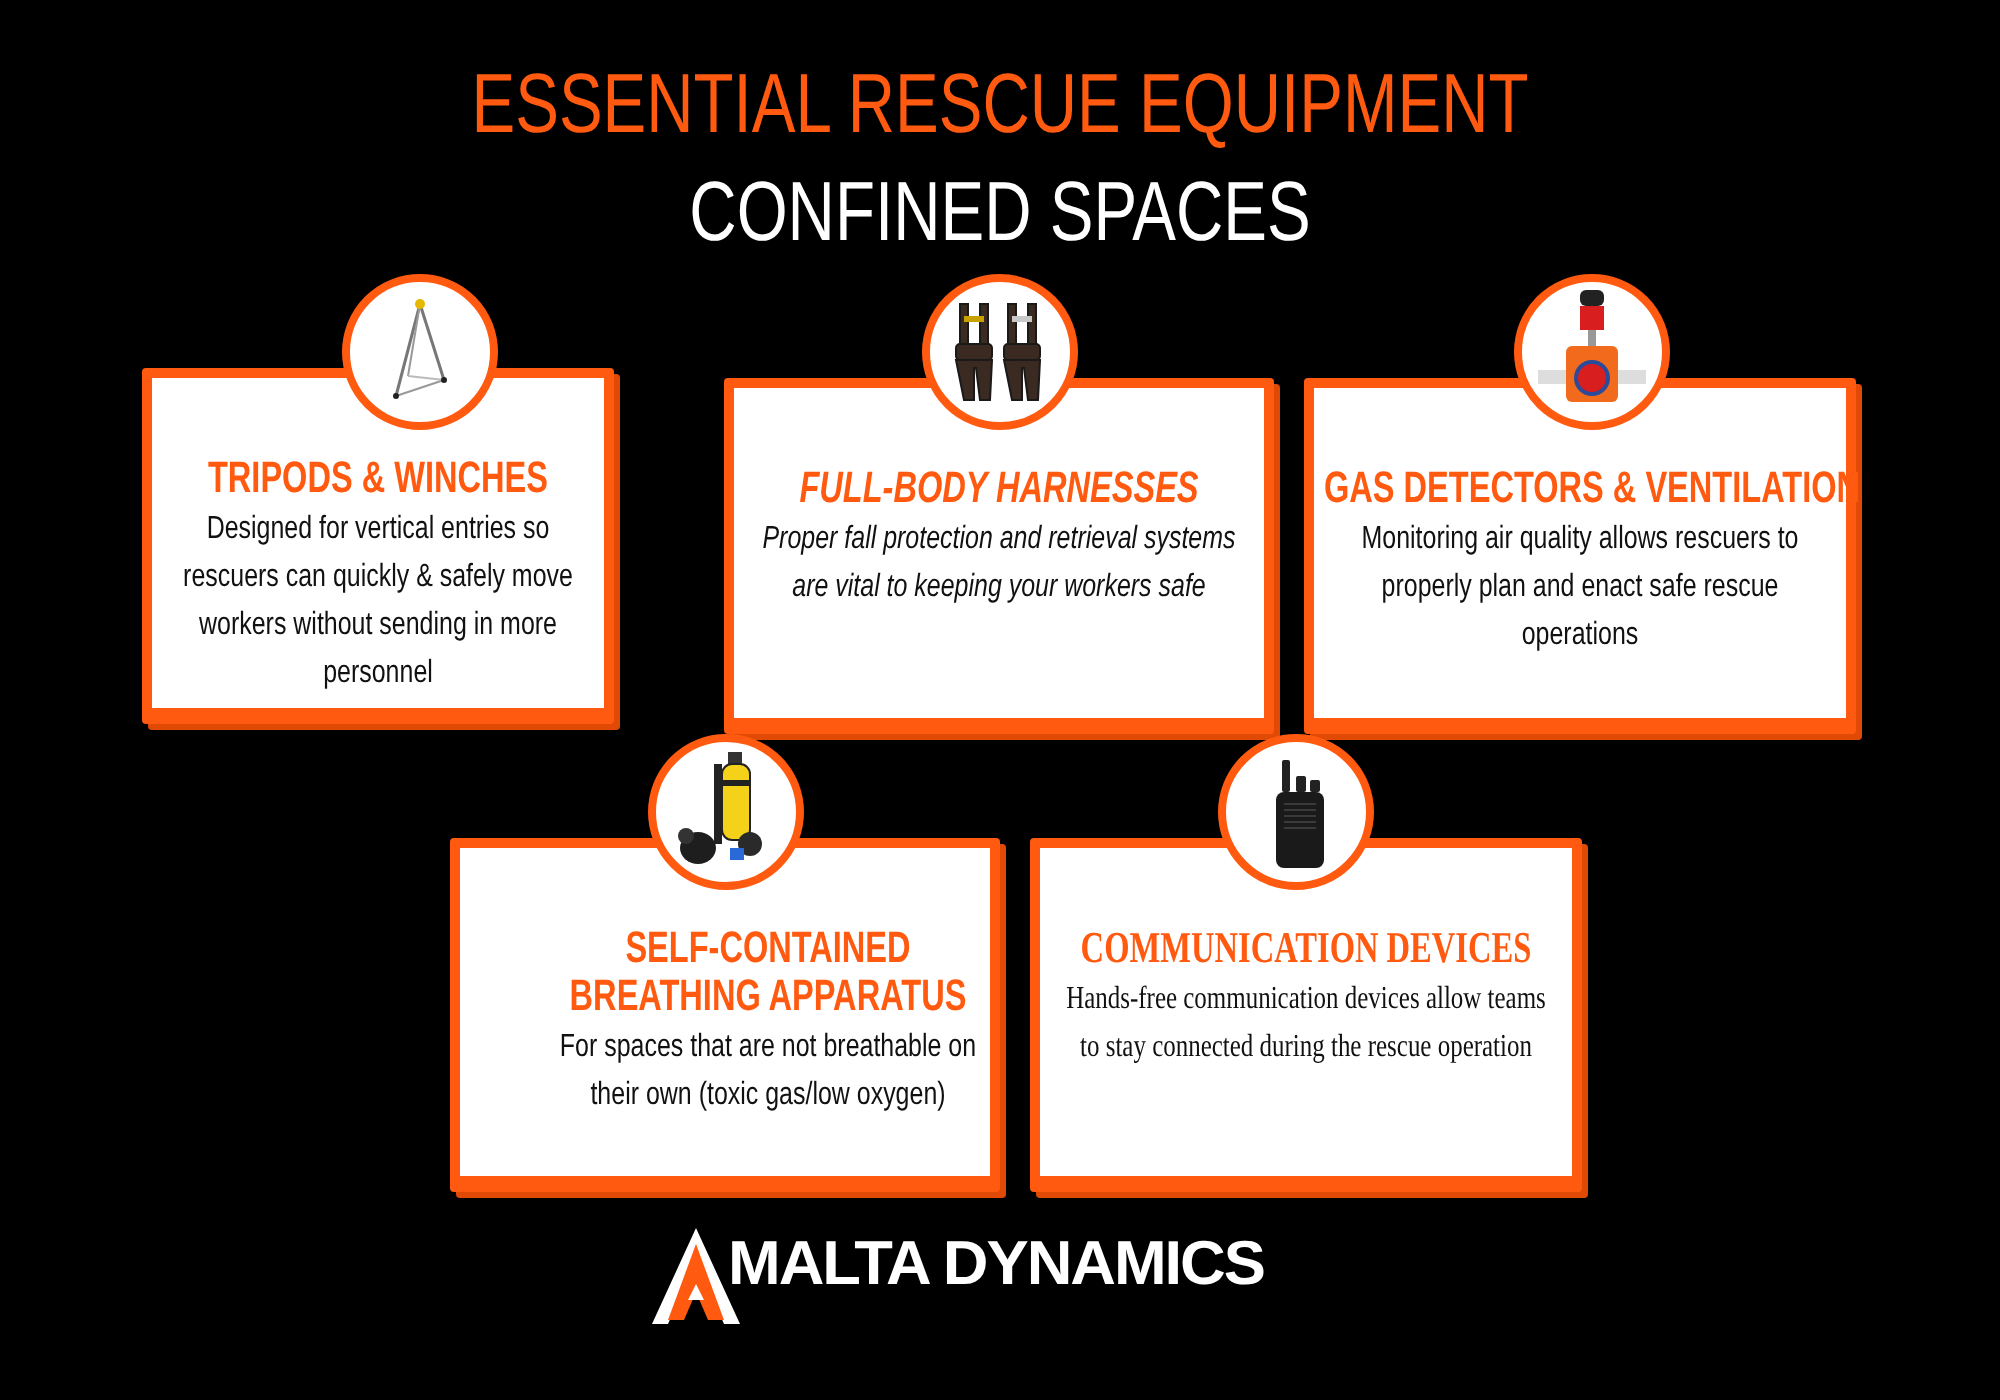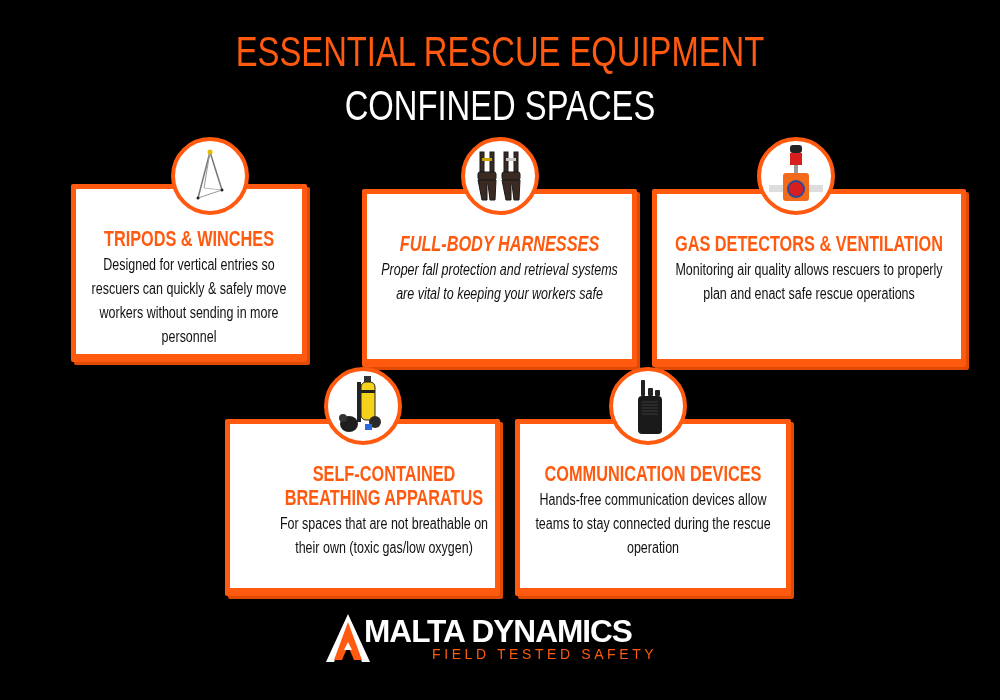--- a/index.html
+++ b/index.html
@@ -101,21 +101,21 @@
       <rect x="36" y="8" width="4" height="20"></rect>
       <rect x="46" y="8" width="4" height="20"></rect>
       <rect x="34" y="28" width="18" height="8" rx="2"></rect>
       <path d="M34 36 L38 56 L43 56 L43 40 L44 40 L46 56 L51 56 L52 36 Z"></path>
     </g>
     <rect x="14" y="14" width="10" height="3" fill="#c8a000"></rect>
     <rect x="38" y="14" width="10" height="3" fill="#c8c8c8"></rect>
   </svg>
 </div>
 
-<div class="card" style="left:652px; top:189px; width:314px; height:178px;">
+<div class="card" style="left:652px; top:189px; width:276px; height:178px;">
   <span class="card-title">GAS DETECTORS &amp; VENTILATION</span>
   <span class="card-desc" style="margin-left:-25px;margin-right:-25px;">Monitoring air quality allows rescuers to properly plan and enact safe rescue operations</span>
 </div>
 <div class="badge" style="left:757px; top:137px;">
   <svg width="70" height="70" viewBox="0 0 70 70">
     <rect x="29" y="4" width="12" height="8" rx="3" fill="#222"></rect>
     <rect x="29" y="12" width="12" height="12" fill="#d81e1e"></rect>
     <rect x="33" y="24" width="4" height="8" fill="#999"></rect>
     <rect x="22" y="32" width="26" height="28" rx="3" fill="#f26a1b"></rect>
     <circle cx="35" cy="48" r="9" fill="#2a4a9a"></circle>
@@ -136,21 +136,21 @@
     <rect x="30" y="8" width="14" height="38" rx="5" fill="#f5d21a" stroke="#222" stroke-width="1"></rect>
     <rect x="30" y="16" width="14" height="3" fill="#222"></rect>
     <rect x="26" y="8" width="4" height="40" fill="#222"></rect>
     <ellipse cx="18" cy="50" rx="9" ry="8" fill="#1e1e1e"></ellipse>
     <ellipse cx="44" cy="48" rx="6" ry="6" fill="#2a2a2a"></ellipse>
     <rect x="34" y="50" width="7" height="6" fill="#2a6ad8"></rect>
     <ellipse cx="12" cy="44" rx="4" ry="4" fill="#333"></ellipse>
   </svg>
 </div>
 
-<div class="card" style="left:515px; top:419px; width:276px; height:177px;">
+<div class="card" style="left:515px; top:419px; width:276px; height:177px;font-family:Liberation Serif, serif;">
   <span class="card-title">COMMUNICATION DEVICES</span>
   <span class="card-desc" style="margin-left:-25px;margin-right:-25px;">Hands-free communication devices allow teams to stay connected during the rescue operation</span>
 </div>
 <div class="badge" style="left:609px; top:367px;">
   <svg width="64" height="64" viewBox="0 0 64 64">
     <rect x="25" y="6" width="4" height="16" rx="1" fill="#222"></rect>
     <rect x="32" y="14" width="5" height="8" rx="1" fill="#222"></rect>
     <rect x="39" y="16" width="5" height="6" rx="1" fill="#222"></rect>
     <rect x="22" y="22" width="24" height="38" rx="4" fill="#1a1a1a"></rect>
     <g stroke="#3a3a3a" stroke-width="1">
@@ -163,14 +163,13 @@
   </svg>
 </div>
 
 <div class="logo">
   <svg class="logo-icon" viewBox="0 0 52 52">
     <polygon points="26,2 4,50 12,50 26,18 40,50 48,50" fill="#ffffff"></polygon>
     <polygon points="26,10 12,48 20,48 26,34 32,48 40,48" fill="#ff5a0f"></polygon>
     <polygon points="26,30 22,38 30,38" fill="#ffffff"></polygon>
   </svg>
   <span class="logo-name">MALTA DYNAMICS</span>
-  <span class="logo-tag">FIELD TESTED SAFETY</span>
 </div>
 
 </body></html>

